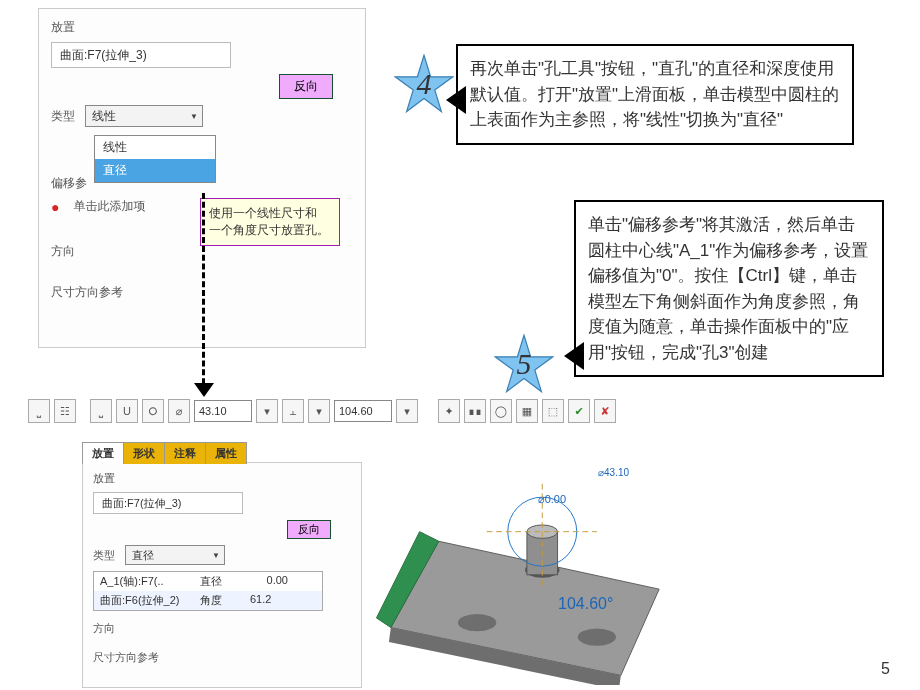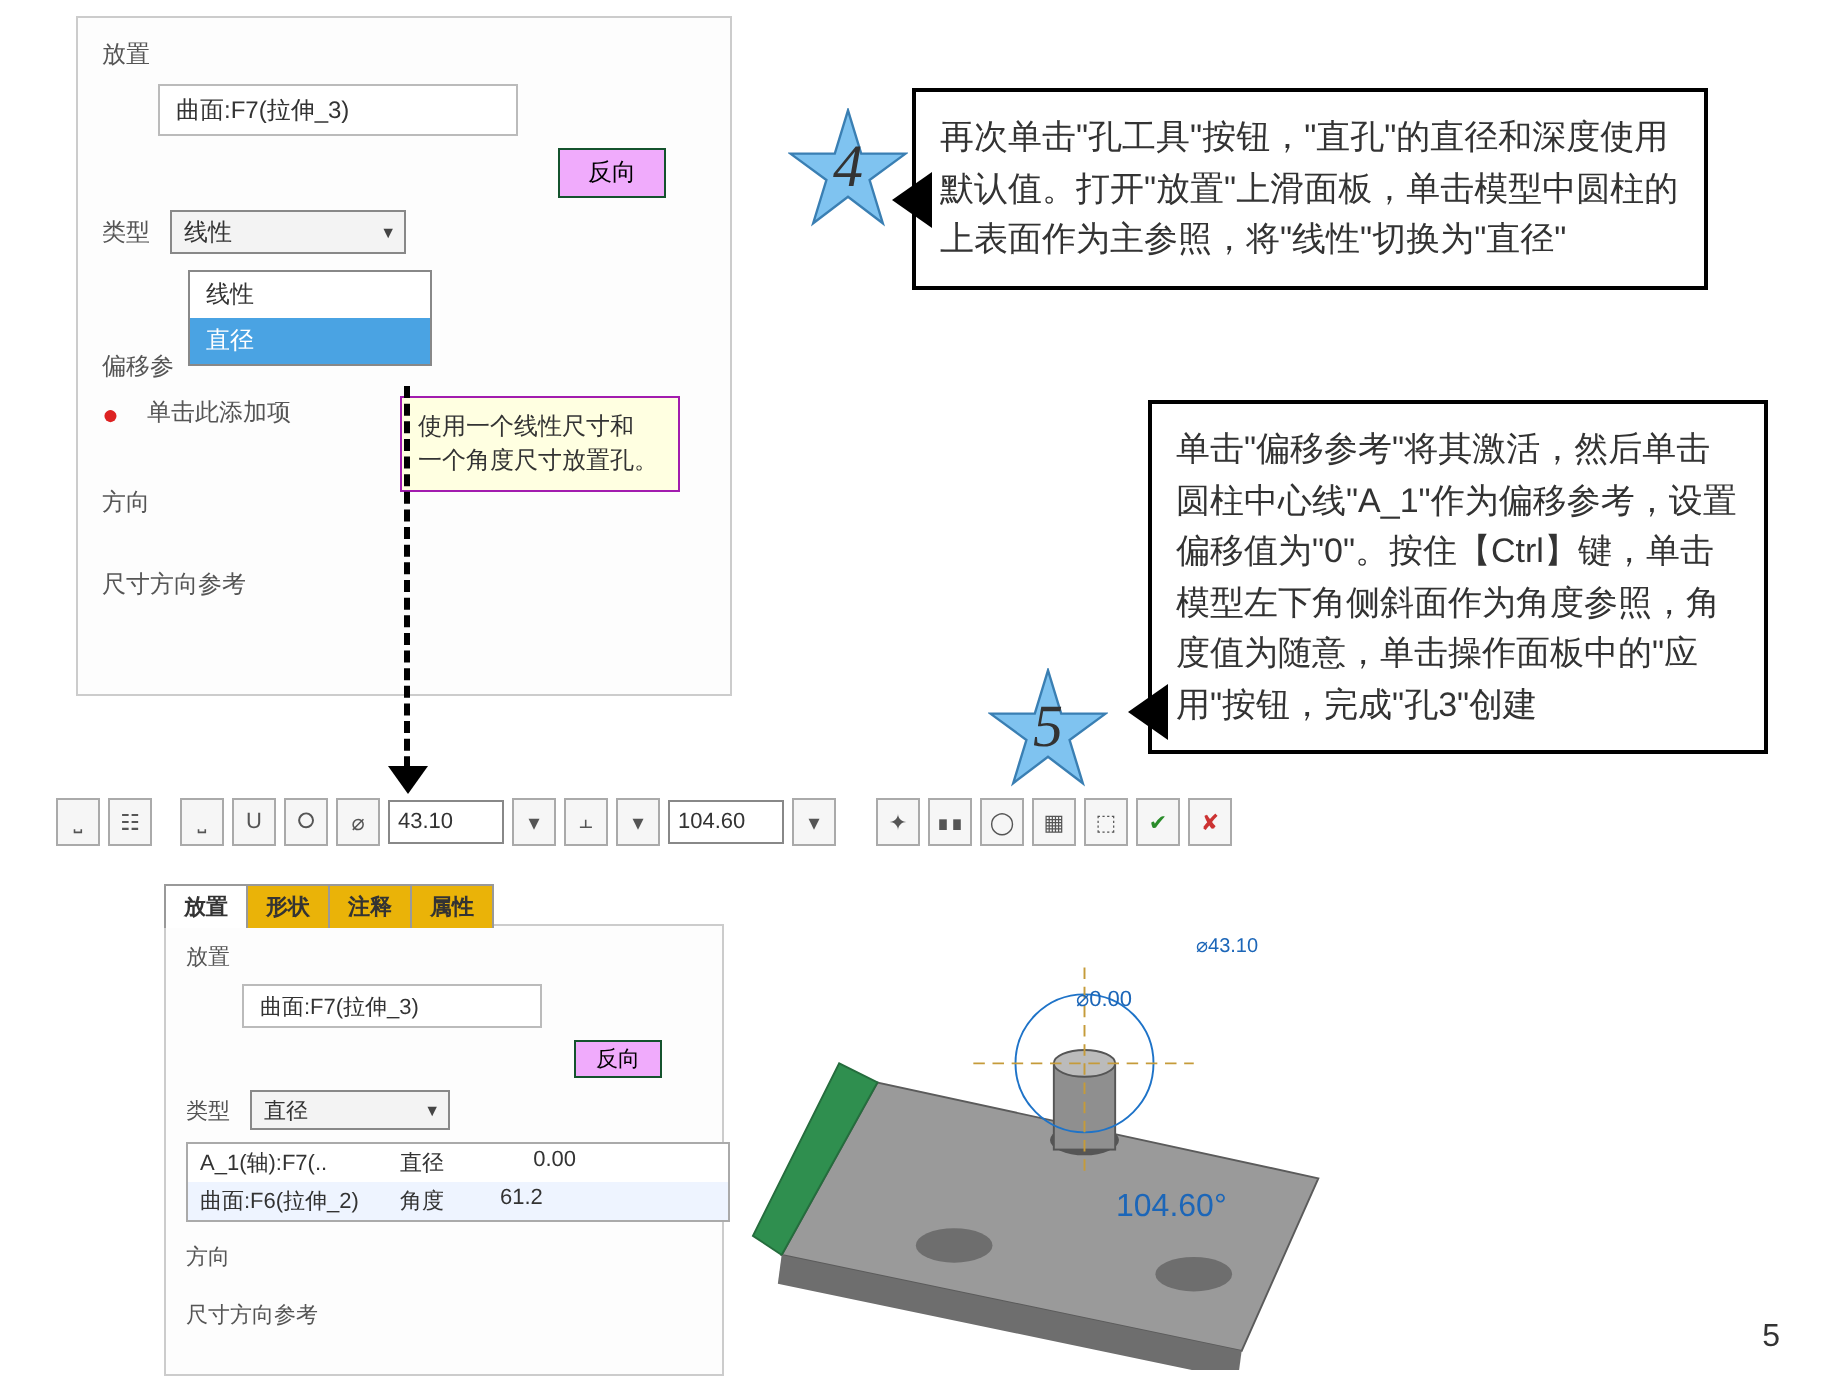--- a/index.html
+++ b/index.html
@@ -2,21 +2,21 @@
 <html><head>
 <meta charset="utf-8">
 <style>
   * { box-sizing: border-box; }
   body { margin:0; padding:0; width:920px; height:690px; background:#fff; font-family:"Microsoft YaHei","SimSun",Arial,sans-serif; font-size:12px; color:#333; position:relative; }
   .panel { position:absolute; border:1px solid #ccc; background:#fdfdfd; }
   .panel1 { left:38px; top:8px; width:328px; height:340px; padding:10px 12px; }
   .panel2 { left:82px; top:442px; width:280px; height:226px; padding:8px 10px 4px; font-size:11px; }
   .row { margin:6px 0; display:flex; align-items:center; gap:10px; }
   .lab { color:#555; }
-  .inputish { border:1px solid #bbb; background:#fff; padding:4px 8px; height:26px; display:flex; align-items:center;margin-left:28px; }
+  .inputish { border:1px solid #bbb; background:#fff; padding:4px 8px; height:26px; display:flex; align-items:center; }
   .selectbox { border:1px solid #888; background:#f3f3f3; height:22px; width:118px; display:flex; align-items:center; padding:0 6px; position:relative; }
   .selectbox::after { content:"▼"; position:absolute; right:4px; font-size:8px; color:#444; }
   .dropdown { position:absolute; left:94px; top:135px; width:122px; border:1px solid #888; background:#fff; z-index:3; }
   .dropdown div { padding:3px 8px; }
   .dropdown .hi { background:#4aa3e3; color:#fff; }
   .btn { border:1px solid #14532d; background:#f0abfc; padding:3px 14px; font-size:12px; }
   .redbullet { color:#d22; font-size:14px; margin-right:4px; }
   .tooltip { position:absolute; left:200px; top:198px; width:140px; background:#ffffe1; border:1px solid #a21caf; padding:6px 8px; font-size:12px; }
   .dasharrow { position:absolute; left:202px; top:193px; width:0; height:200px; border-left:3px dashed #000; }
   .dasharrow::after { content:""; position:absolute; left:-11px; bottom:-14px; border:10px solid transparent; border-top:14px solid #000; }
@@ -121,21 +121,21 @@
   </div>
   <div class="row" style="justify-content:flex-end;padding-right:20px">
     <button class="btn" style="font-size:11px;padding:1px 10px">反向</button>
   </div>
   <div class="row">
     <span class="lab">类型</span>
     <div class="selectbox" style="height:20px;width:100px;font-size:11px">
         <span>直径</span>
       </div>
   </div>
-  <div class="mini-table" style="width:272px;margin-top:2px">
+  <div class="mini-table" style="width:230px;margin-top:2px">
     <div>
       <span style="width:100px">A_1(轴):F7(..</span>
       <span style="width:50px">直径</span>
       <span style="width:50px;text-align:right">0.00</span>
     </div>
     <div style="background:#eef4ff">
       <span style="width:100px">曲面:F6(拉伸_2)</span>
       <span style="width:50px">角度</span>
       <span style="width:50px;">61.2</span>
     </div>

